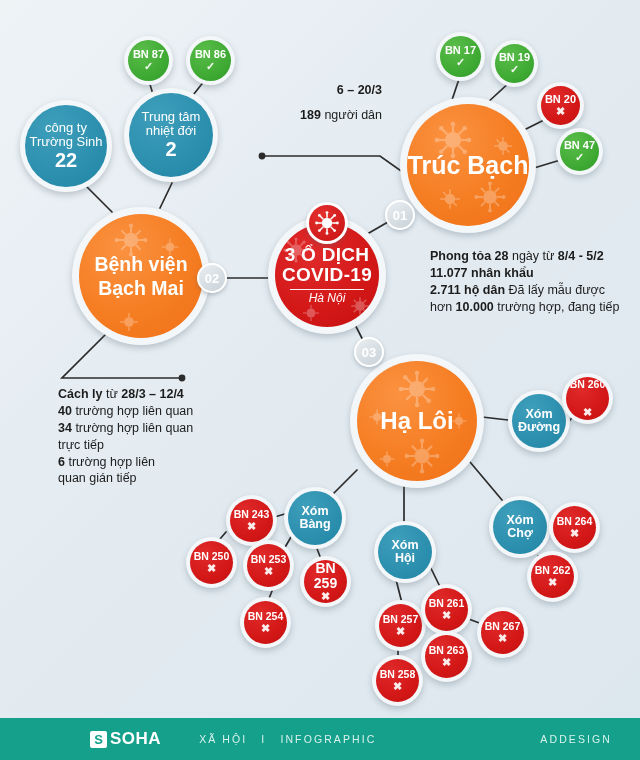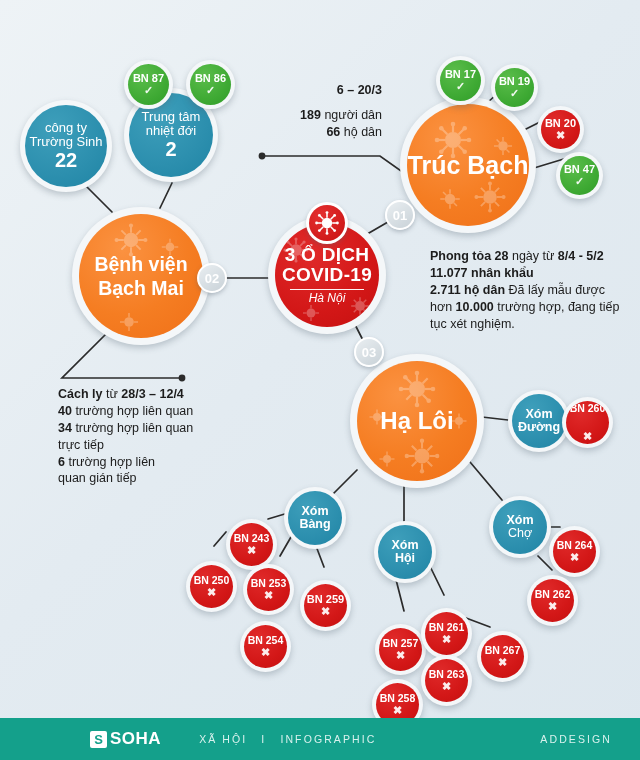--- a/index.html
+++ b/index.html
@@ -58,21 +58,21 @@
     position: absolute; width: 30px; height: 30px; border-radius: 50%;
     background: linear-gradient(145deg,#e9eef1,#c9d2d8);
     border: 2px solid #ffffff;
     box-shadow: 0 2px 4px rgba(80,95,110,.35);
     color: #ffffff; font-size: 13px; font-weight: bold;
     display: flex; align-items: center; justify-content: center;
     z-index: 12;
   }
 
   
-  .bn { font-weight: bold; margin-top: 24px; }
+  .bn { font-weight: bold; }
   .bn .mark { font-size: 11px; line-height: 1; margin-top: 1px; opacity: .92; }
 
   
   .txt {
     position: absolute;
     color: #1c1c1c;
     font-size: 12.5px;
     line-height: 1.35;
     z-index: 9;
   }
@@ -494,21 +494,21 @@
   <div class="node ring2" style="left:508px; top:390px; width:62px; height:62px;">
     <div class="inner fill-teal" style="left:4px; top:4px; right:4px; bottom:4px;">
       <div class="lbl" style="font-size:12.5px; font-weight:bold;">Xóm</div>
       <div class="lbl" style="font-size:12.5px; font-weight:bold;">Đường</div>
     </div>
   </div>
 
   <div class="node ring2" style="left:489px; top:496px; width:62px; height:62px;">
     <div class="inner fill-teal" style="left:4px; top:4px; right:4px; bottom:4px;">
       <div class="lbl" style="font-size:12.5px; font-weight:bold;">Xóm</div>
-      <div class="lbl" style="font-size:12.5px; font-weight:normal;">Chợ</div>
+      <div class="lbl" style="font-size:12.5px; font-weight:bold;">Chợ</div>
     </div>
   </div>
 
   <div class="node ring2" style="left:374px; top:521px; width:62px; height:62px;">
     <div class="inner fill-teal" style="left:4px; top:4px; right:4px; bottom:4px;">
       <div class="lbl" style="font-size:12.5px; font-weight:bold;">Xóm</div>
       <div class="lbl" style="font-size:12.5px; font-weight:bold;">Hội</div>
     </div>
   </div>
 
@@ -605,21 +605,21 @@
 
   <div class="node ring2 bn" style="left:240px; top:597px; width:51px; height:51px;">
     <div class="inner fill-red" style="left:4px; top:4px; right:4px; bottom:4px;text-align:center;">
       <div class="lbl" style="font-size:10.5px;">BN 254</div>
       <div class="lbl mark">✖</div>
     </div>
   </div>
 
   <div class="node ring2 bn" style="left:300px; top:556px; width:51px; height:51px;">
     <div class="inner fill-red" style="left:4px; top:4px; right:4px; bottom:4px;">
-      <div class="lbl" style="font-size:11px;">BN 259</div>
+      <div class="lbl" style="font-size:14px;">BN 259</div>
       <div class="lbl mark">✖</div>
     </div>
   </div>
 
   <div class="node ring2 bn" style="left:375px; top:600px; width:51px; height:51px;">
     <div class="inner fill-red" style="left:4px; top:4px; right:4px; bottom:4px;">
       <div class="lbl" style="font-size:10.5px;">BN 257</div>
       <div class="lbl mark">✖</div>
     </div>
   </div>
@@ -649,29 +649,27 @@
     <div class="inner fill-red" style="left:4px; top:4px; right:4px; bottom:4px;">
       <div class="lbl" style="font-size:10.5px;">BN 267</div>
       <div class="lbl mark">✖</div>
     </div>
   </div>
 
   <div class="txt right" style="left:200px; top:82px; width:182px;">
     <div><b>6 – 20/3</b></div>
     <div style="height:8px;"></div>
     <div><b>189</b><span> người dân</span></div>
-    <div><b>66</b><span> hộ dân</span></div>
   </div>
 
   <div class="txt" style="left:430px; top:248px; width:210px;">
     <div><b>Phong tỏa 28</b><span> ngày từ </span><b>8/4 - 5/2</b></div>
     <div><b>11.077 nhân khẩu</b></div>
     <div><b>2.711 hộ dân</b><span> Đã lấy mẫu được</span></div>
     <div><span>hơn </span><b>10.000</b><span> trường hợp, đang tiếp</span></div>
-    <div><span>tục xét nghiệm.</span></div>
   </div>
 
   <div class="txt" style="left:58px; top:386px; width:200px;">
     <div><b>Cách ly</b><span> từ </span><b>28/3 – 12/4</b></div>
     <div><b>40</b><span> trường hợp liên quan</span></div>
     <div><b>34</b><span> trường hợp liên quan</span></div>
     <div><span>trực tiếp</span></div>
     <div><b>6</b><span> trường hợp liên</span></div>
     <div><span>quan gián tiếp</span></div>
   </div>

